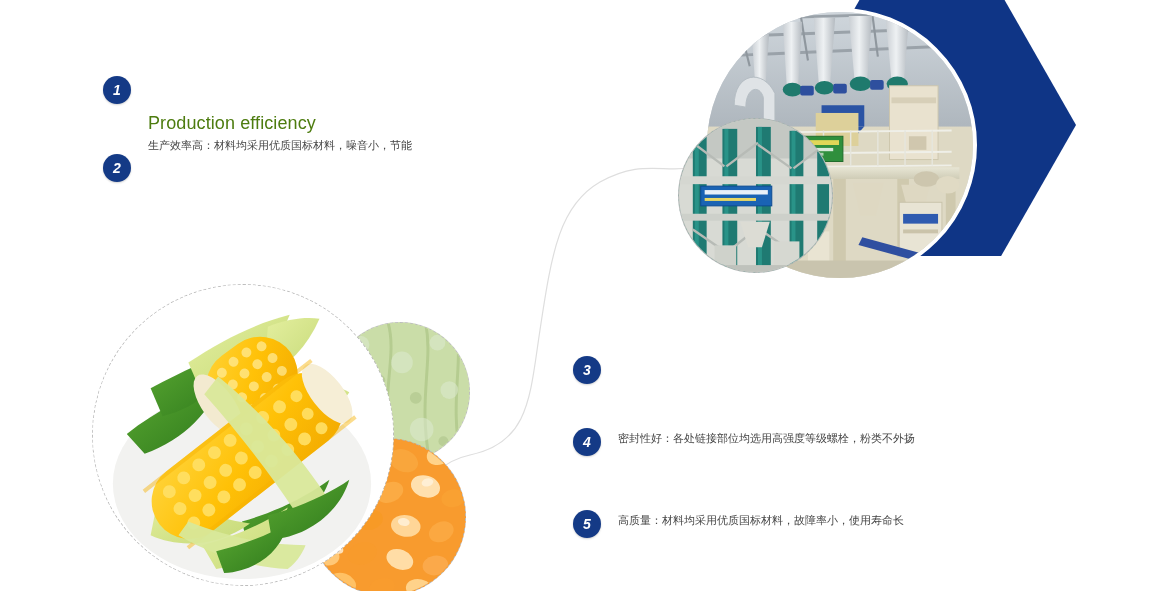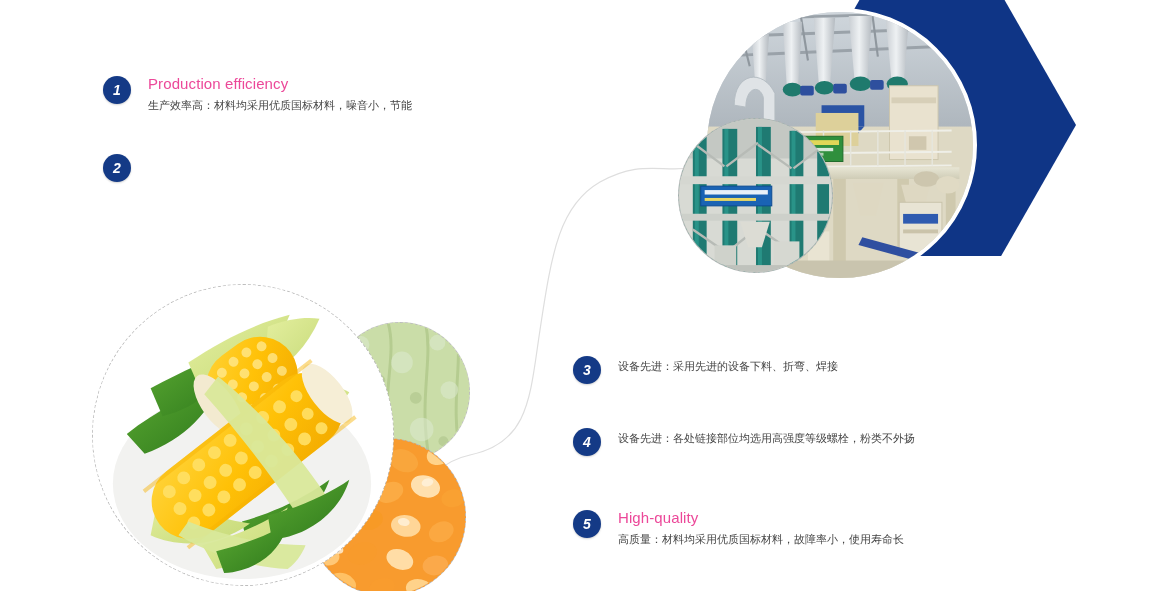--- a/index.html
+++ b/index.html
@@ -44,25 +44,26 @@
     line-height: 28px;
     text-align: center;
     flex: 0 0 28px;
     margin-top: 2px;
     box-shadow: 0 1px 2px rgba(0,0,0,0.18);
   }
   .ftext {
     margin-left: 17px;
   }
   .ftitle {
-    color: #ec4899;
-    font-size: 15px;
+    color: #4d7c0f;
+    font-size: 18px;
     line-height: 19px;
     white-space: nowrap;
     letter-spacing: 0.1px;
+    margin-top: 40px;
   }
   .fdesc {
     color: #444444;
     font-size: 11px;
     line-height: 21px;
     margin-top: 2px;
     white-space: nowrap;
   }
 
   
@@ -503,32 +504,30 @@
     </div>
   </div>
 
   <div class="feature" style="left:103px; top:152px;">
     <div class="badge">2</div>
   </div>
 
   <div class="feature" style="left:573px; top:354px;">
     <div class="badge">3</div>
     <div class="ftext">
-      <div class="fdesc">设备先进：采用先进的设备下料、折弯、焊接</div>
     </div>
   </div>
 
   <div class="feature" style="left:573px; top:426px;">
     <div class="badge">4</div>
     <div class="ftext">
-      <div class="fdesc">设备先进：各处链接部位均选用高强度等级螺栓，粉类不外扬</div>
+      <div class="fdesc">密封性好：各处链接部位均选用高强度等级螺栓，粉类不外扬</div>
     </div>
   </div>
 
   <div class="feature" style="left:573px; top:508px;">
     <div class="badge">5</div>
     <div class="ftext">
-      <div class="ftitle">High-quality</div>
       <div class="fdesc">高质量：材料均采用优质国标材料，故障率小，使用寿命长</div>
     </div>
   </div>
 
 </div>
 
 </body></html>

